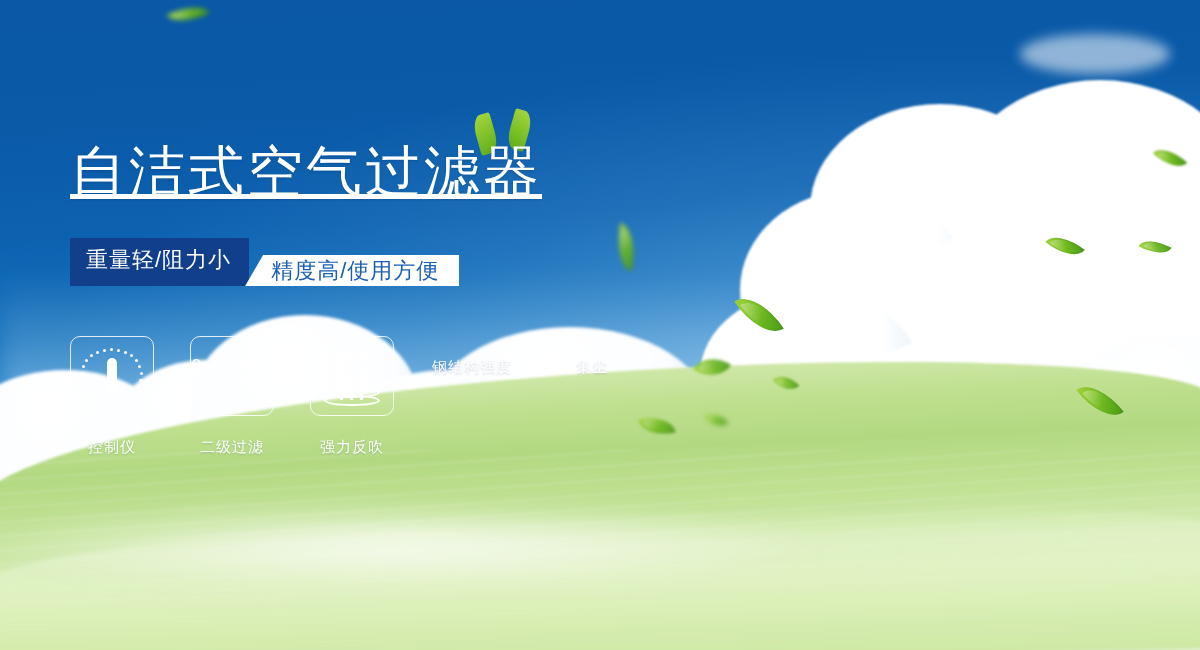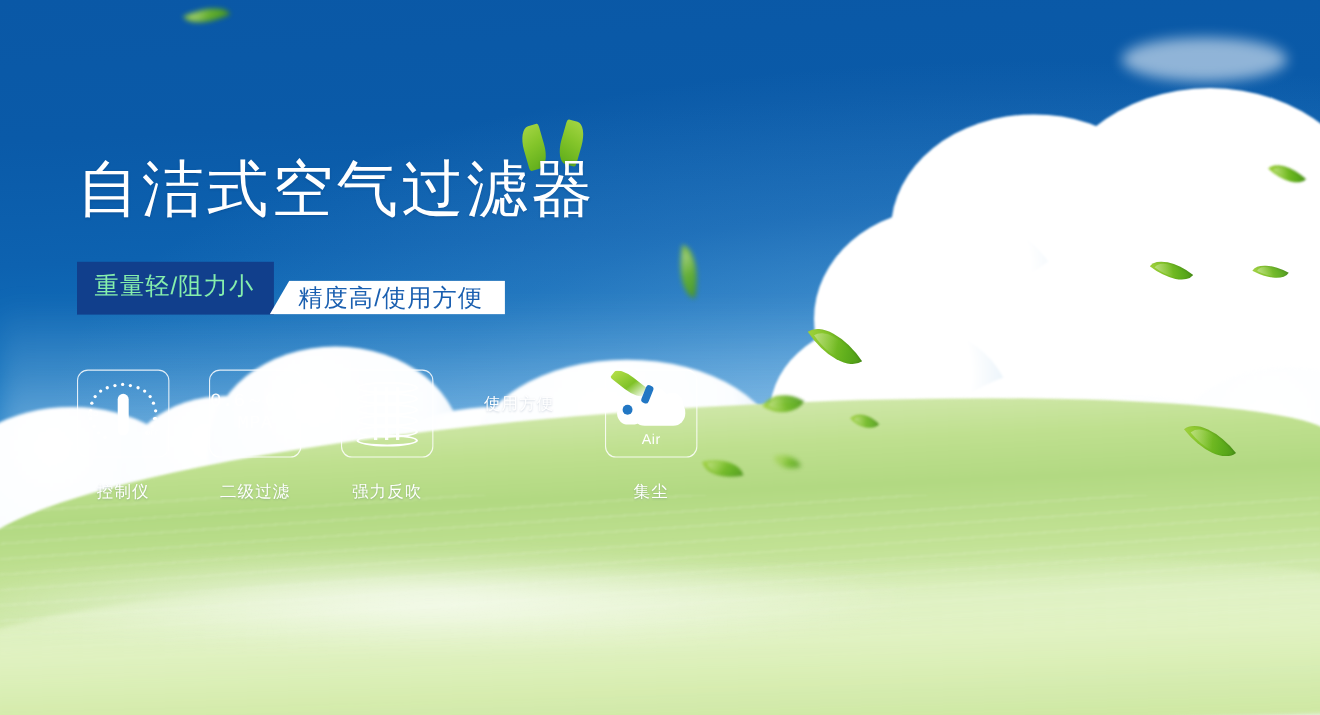--- a/index.html
+++ b/index.html
@@ -132,36 +132,37 @@
   
   .title{
     position:absolute;left:70px;top:144px;
     color:#ffffff;
     font-size:56px;
     letter-spacing:3px;
     line-height:1;
     font-weight:300;
     white-space:nowrap;
     text-shadow:0 1px 2px rgba(0,40,90,.25);
+    text-decoration:underline;
   }
 
   .sprout{position:absolute;left:474px;top:108px;width:64px;height:48px;}
   .sprout .lf{
     position:absolute;width:19px;height:40px;
     border-radius:50% 8% 50% 8%;
     background:linear-gradient(160deg,#a6d645 0%,#84c52a 45%,#5cab1a 100%);
   }
   .sprout .lf.a{left:2px;top:6px;transform:rotate(-16deg);}
   .sprout .lf.b{left:36px;top:2px;transform:rotate(16deg) scaleX(-1);}
 
   
   .subbar{position:absolute;left:70px;top:238px;height:48px;display:flex;}
   .sub-left{
     background:#113f8c;
-    color:#86efac;
+    color:#ffffff;
     font-size:22px;
     letter-spacing:1px;
     display:flex;align-items:center;
     padding:0 18px 4px 16px;
     white-space:nowrap;
   }
   .sub-right{
     position:relative;
     background:#ffffff;
     color:#1a5fb0;
@@ -359,34 +360,21 @@
           <span class="ring" style="top:20px;"></span>
           <span class="ring" style="top:30px;"></span>
           <span class="ring" style="top:40px;"></span>
           <span class="ring" style="top:48px;"></span>
         </div>
       </div>
       <div class="fcap">强力反吹</div>
     </div>
 
     <div class="feature">
-      <div class="fcap">使用方便</div>
-    </div>
-
-    <div class="feature">
-      <div class="fbox">
-        <div class="airicon">
-          <span class="ray"></span>
-          <span class="csmall"></span>
-          <span class="cpuff p3"></span>
-          <span class="cbig"></span>
-          <span class="cpuff p1"></span>
-          <span class="cpuff p2"></span>
-          <span class="notch"></span>
-          <span class="slit"></span>
-          <span class="air-lbl">Air</span>
-        </div>
-      </div>
+      <div class="fcap">钢结构强度</div>
+    </div>
+
+    <div class="feature">
       <div class="fcap">集尘</div>
     </div>
 
   </div>
 </div>
 
 </body></html>

